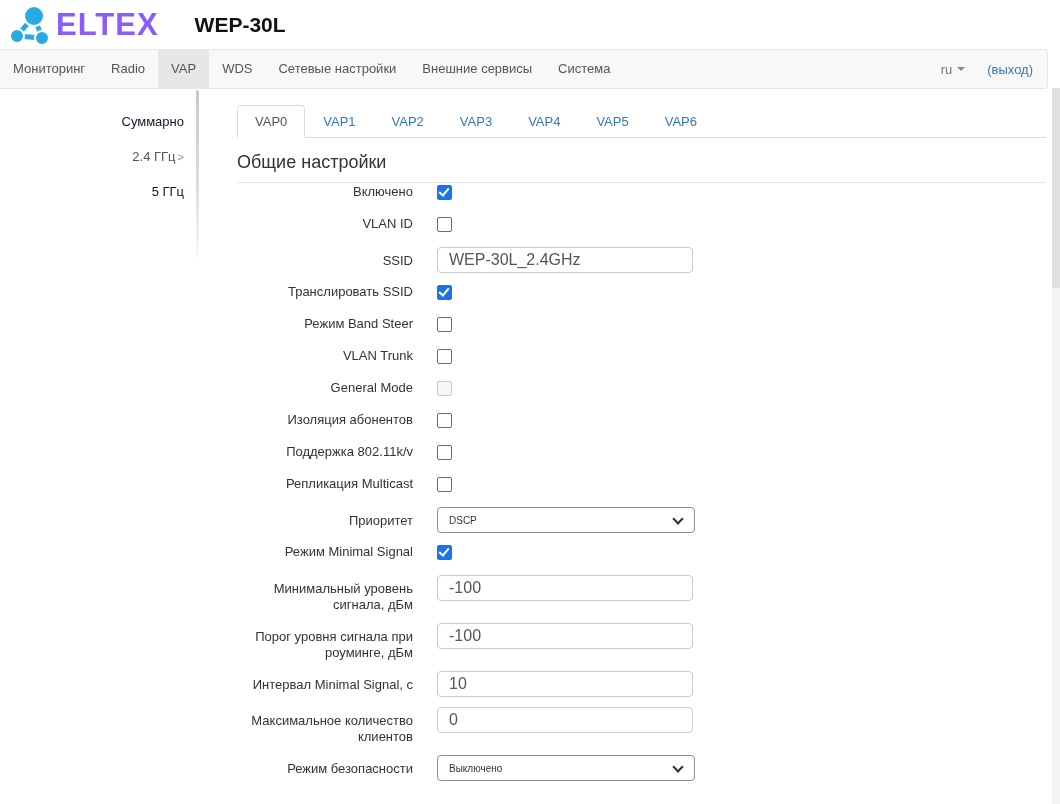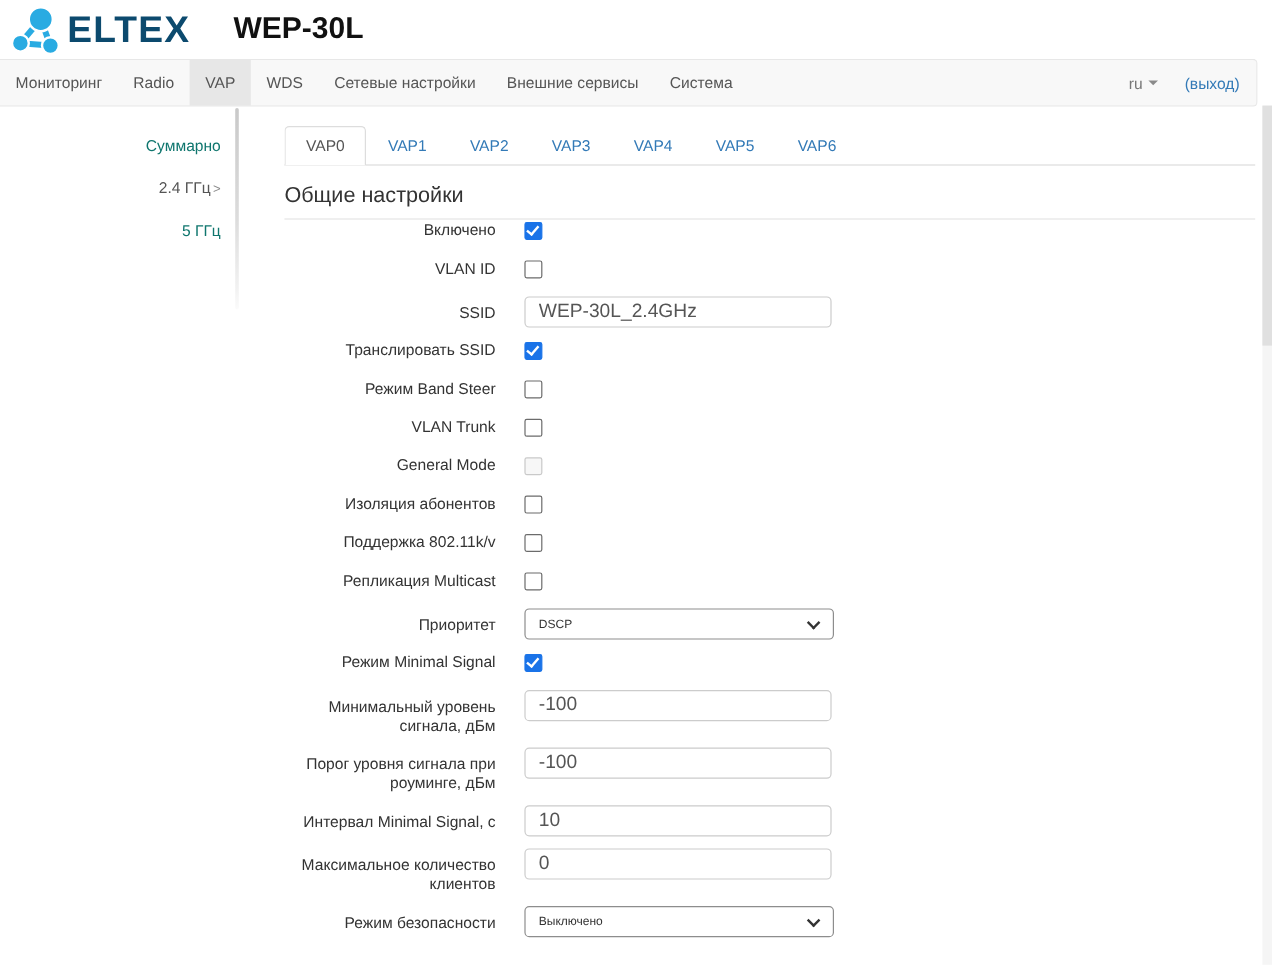--- a/index.html
+++ b/index.html
@@ -3,42 +3,42 @@
 <meta charset="utf-8">
 <style>
   * { margin:0; padding:0; box-sizing:content-box; }
   html,body { width:1060px; height:804px; overflow:hidden; background:#fff;
     font-family:"Liberation Sans", sans-serif; }
 
   
   .header { height:49px; display:flex; align-items:center; background:#fff; }
   .logo { margin-left:8px; display:flex; align-items:center; cursor:pointer; }
   .logo svg { width:46px; height:40px; display:block; }
-  .logo-text { font-size:31px; font-weight:bold; color:#0c4a6e; letter-spacing:1px;
+  .logo-text { font-size:31px; font-weight:bold; color:#8b5cf6; letter-spacing:1px;
     line-height:1; margin-left:2px; }
-  .device-title { margin-left:36px; font-size:25px; font-weight:bold; color:#111; }
+  .device-title { margin-left:36px; font-size:21px; font-weight:bold; color:#111; }
 
   
   .navbar { position:relative; width:1047px; height:38px; background:#f8f8f8;
     border:1px solid #e7e7e7; border-left:none; border-radius:0 4px 4px 0;
     display:flex; align-items:stretch; }
   .nav-item { padding:0 13px; line-height:38px; font-size:13px; color:#555; cursor:pointer; }
   .nav-item.active { background:#e7e7e7; }
   .nav-right { position:absolute; right:14px; top:0; height:38px; display:flex;
     align-items:center; gap:22px; }
   .lang { font-size:13px; color:#777; cursor:pointer; display:flex; align-items:center; }
   .caret-down { display:inline-block; width:0; height:0; border-left:4px solid transparent;
     border-right:4px solid transparent; border-top:4px solid #8a8a8a; margin-left:5px; }
   .logout { font-size:13px; color:#337ab7; text-decoration:none; cursor:pointer; }
 
   
   .content { position:relative; display:flex; }
   .sidebar { width:184px; padding:23px 12px 0 0; text-align:right; }
   .side-item { display:block; margin-bottom:15px; line-height:20px; font-size:13px;
-    color:#0f766e; cursor:pointer; text-decoration:none; }
+    color:#0f172a; cursor:pointer; text-decoration:none; }
   .side-item.active { color:#555; cursor:default; }
   .side-arrow { color:#8a8a8a; font-size:11px; margin-left:2px; }
   .side-divider { position:absolute; left:196px; top:1px; width:3px; height:168px;
     border-radius:2px;
     background:linear-gradient(to bottom,#c9c9c9 0%,#dcdcdc 55%,#f2f2f2 90%,#fbfbfb 100%); }
 
   .main { margin-left:41px; padding-top:16px; width:809px; }
   .tabs { display:flex; border-bottom:1px solid #ddd; }
   .tab { padding:8px 17px; font-size:13px; color:#337ab7; cursor:pointer;
     margin-bottom:-1px; border:1px solid transparent; border-radius:4px 4px 0 0; }

